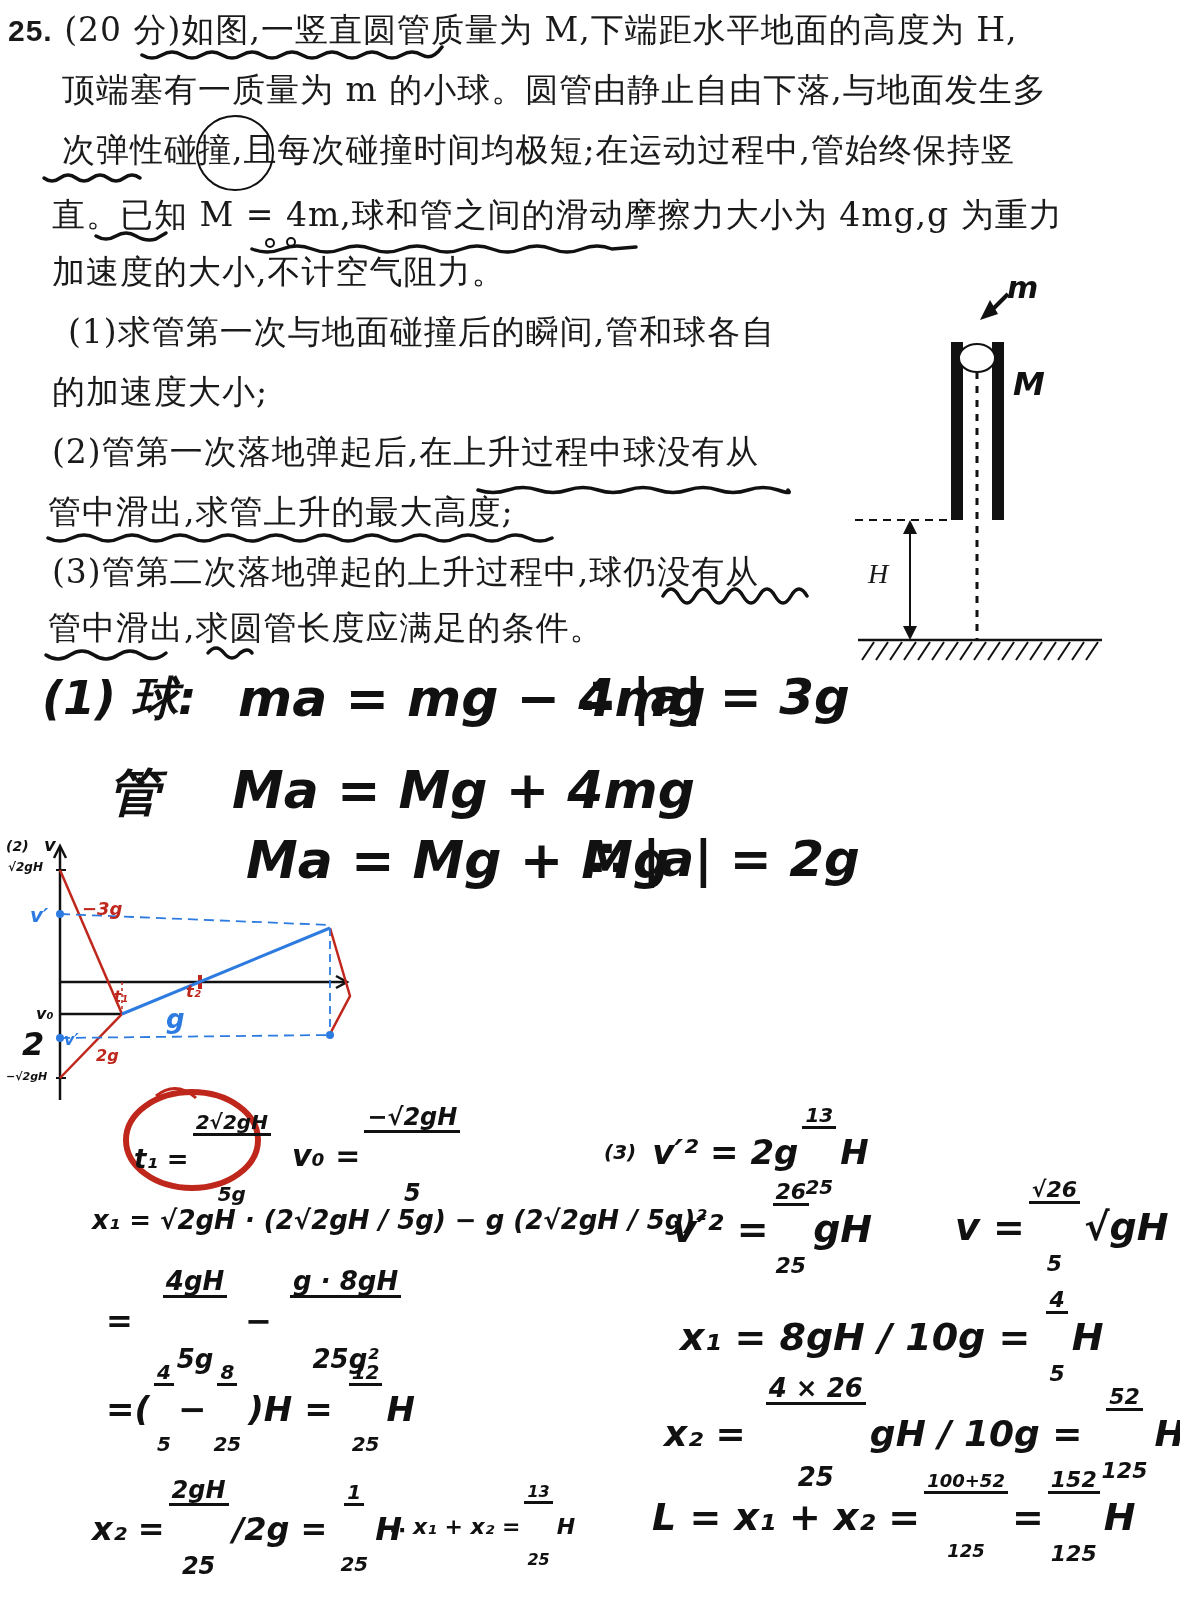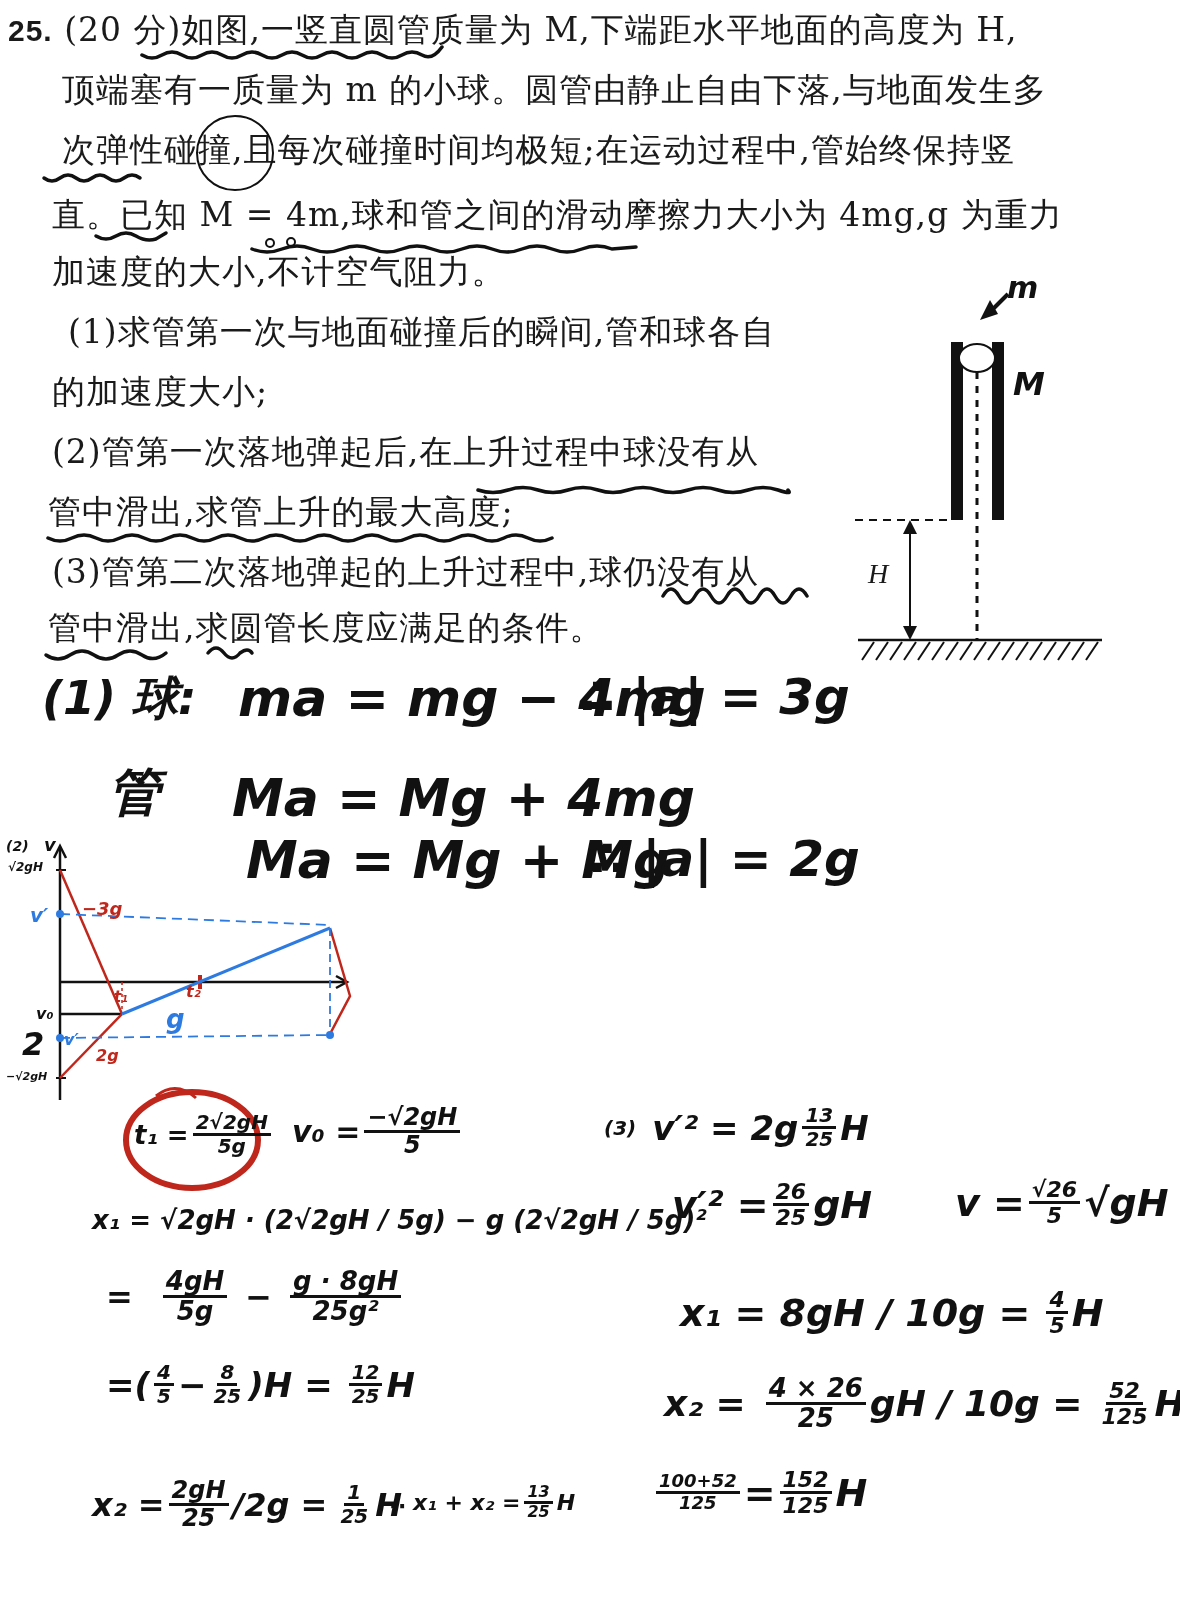--- a/index.html
+++ b/index.html
@@ -5,21 +5,21 @@
   html, body { margin: 0; padding: 0; background: #ffffff; }
   body { width: 1180px; height: 1612px; position: relative; overflow: hidden;
          font-family: "DejaVu Serif", "Liberation Serif", serif; color: #1a1a1a; }
   .q-line { position: absolute; font-size: 33px; line-height: 40px; white-space: nowrap; letter-spacing: 1px; }
   .q-num { font-family: "Liberation Sans", "DejaVu Sans", sans-serif; font-weight: bold; font-size: 30px; }
   .ital { font-style: italic; font-family: "Liberation Serif", serif; }
   .hand { position: absolute; font-family: "DejaVu Sans", sans-serif; font-weight: bold; color: #111;
           white-space: nowrap; font-style: italic; }
   .frac { display: inline-flex; flex-direction: column; align-items: center; vertical-align: middle; margin: 0 4px; }
   .frac .num { border-bottom: 3px solid #111; padding: 0 3px; line-height: 1.05; }
-  .frac .den { line-height: 1.05; padding: 0 3px; }
+  .frac .den { line-height: 1.05; padding: 0 3px; margin-top: 48px; }
   .red { color: #c0271c; }
   .blue { color: #2d7be0; }
   svg { position: absolute; overflow: visible; }
 </style>
 </head>
 <body>
 
 <div>
   <div class="q-line" style="left:8px; top:10px;">
     <span class="q-num">25.</span>
@@ -106,21 +106,21 @@
 <div class="hand" style="left:1013px; top:365px; font-size:32px;">M</div>
 <div class="ital" style="position:absolute; left:868px; top:558px; font-size:28px;">H</div>
 
 <div class="hand" style="left:42px; top:668px; font-size:46px;">
   <span>(1)</span>
   <span>球:</span>
 </div>
 <div class="hand" style="left:238px; top:668px; font-size:52px;">ma = mg − 4mg</div>
 <div class="hand" style="left:580px; top:668px; font-size:50px;">∴ |a| = 3g</div>
 <div class="hand" style="left:108px; top:758px; font-size:52px;">管</div>
-<div class="hand" style="left:232px; top:760px; font-size:52px;margin-top:8px;">Ma = Mg + 4mg</div>
+<div class="hand" style="left:232px; top:760px; font-size:52px;">Ma = Mg + 4mg</div>
 <div class="hand" style="left:246px; top:830px; font-size:52px;">Ma = Mg + Mg</div>
 <div class="hand" style="left:590px; top:830px; font-size:50px;">∴ |a| = 2g</div>
 
 <svg width="400" height="280" style="left:0; top:830px;">
 
   <line x1="60" y1="18" x2="60" y2="270" stroke="#111" stroke-width="2.5"></line>
   <path d="M54 28 L60 16 L66 28" fill="none" stroke="#111" stroke-width="2.5"></path>
   <line x1="60" y1="152" x2="345" y2="152" stroke="#111" stroke-width="2.5"></line>
   <path d="M336 146 L347 152 L336 158" fill="none" stroke="#111" stroke-width="2.5"></path>
 
@@ -257,32 +257,33 @@
 <div class="hand" style="left:680px; top:1288px; font-size:38px; display:flex; align-items:center;">
   <span>x₁ = 8gH / 10g =</span>
   <span class="frac" style="font-size:22px; margin-left:16px;">
       <span class="num">4</span>
       <span class="den">5</span>
     </span>
   <span>H</span>
 </div>
 <div class="hand" style="left:664px; top:1375px; font-size:36px; display:flex; align-items:center;">
   <span>x₂ =</span>
-  <span class="frac" style="font-size:26px; margin-left:20px;">
+  <span class="frac" style="font-size:26px; margin-left:20px;gap:11px;">
       <span class="num">4 × 26</span>
       <span class="den">25</span>
     </span>
   <span>gH / 10g =</span>
   <span class="frac" style="font-size:22px; margin-left:16px;">
       <span class="num">52</span>
       <span class="den">125</span>
     </span>
   <span>H</span>
 </div>
 <div class="hand" style="left:652px; top:1468px; font-size:38px; display:flex; align-items:center;">
+  <span>L = x₁ + x₂ =</span>
   <span class="frac" style="font-size:18px;">
       <span class="num">100+52</span>
       <span class="den">125</span>
     </span>
   <span>=</span>
   <span class="frac" style="font-size:22px;">
       <span class="num">152</span>
       <span class="den">125</span>
     </span>
   <span>H</span>

